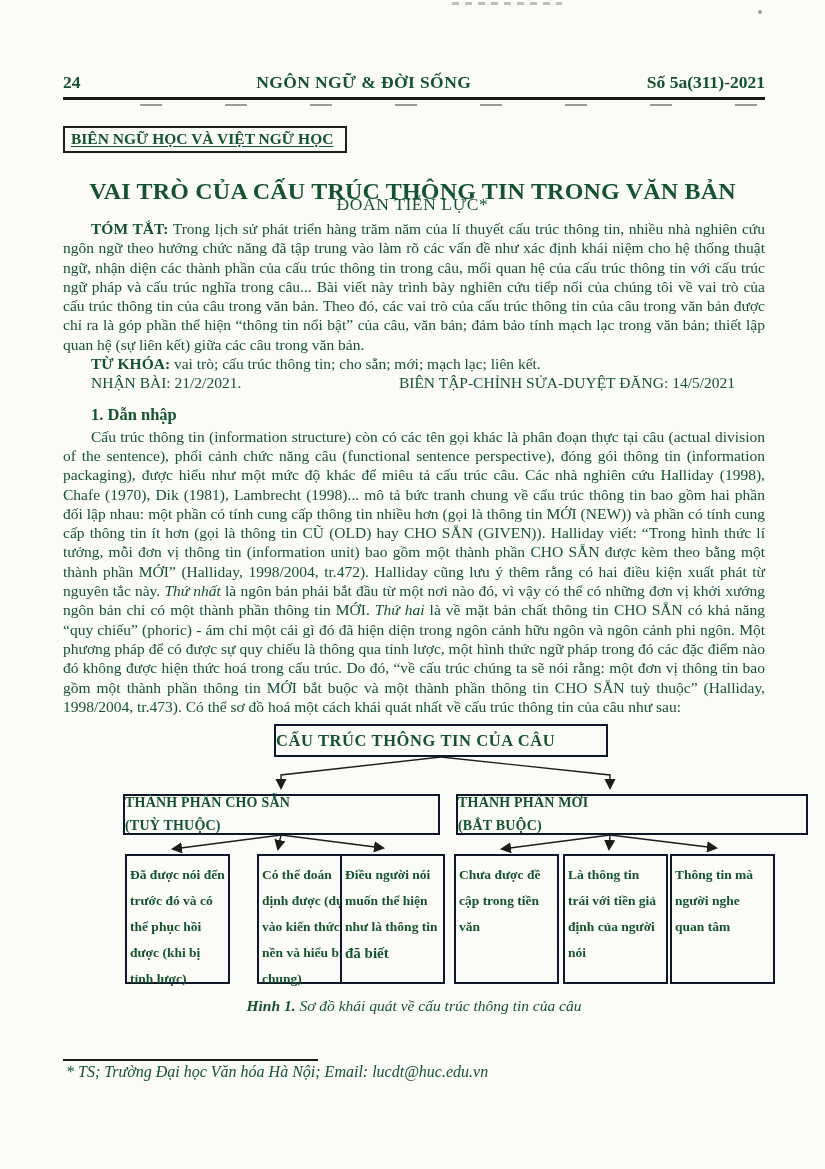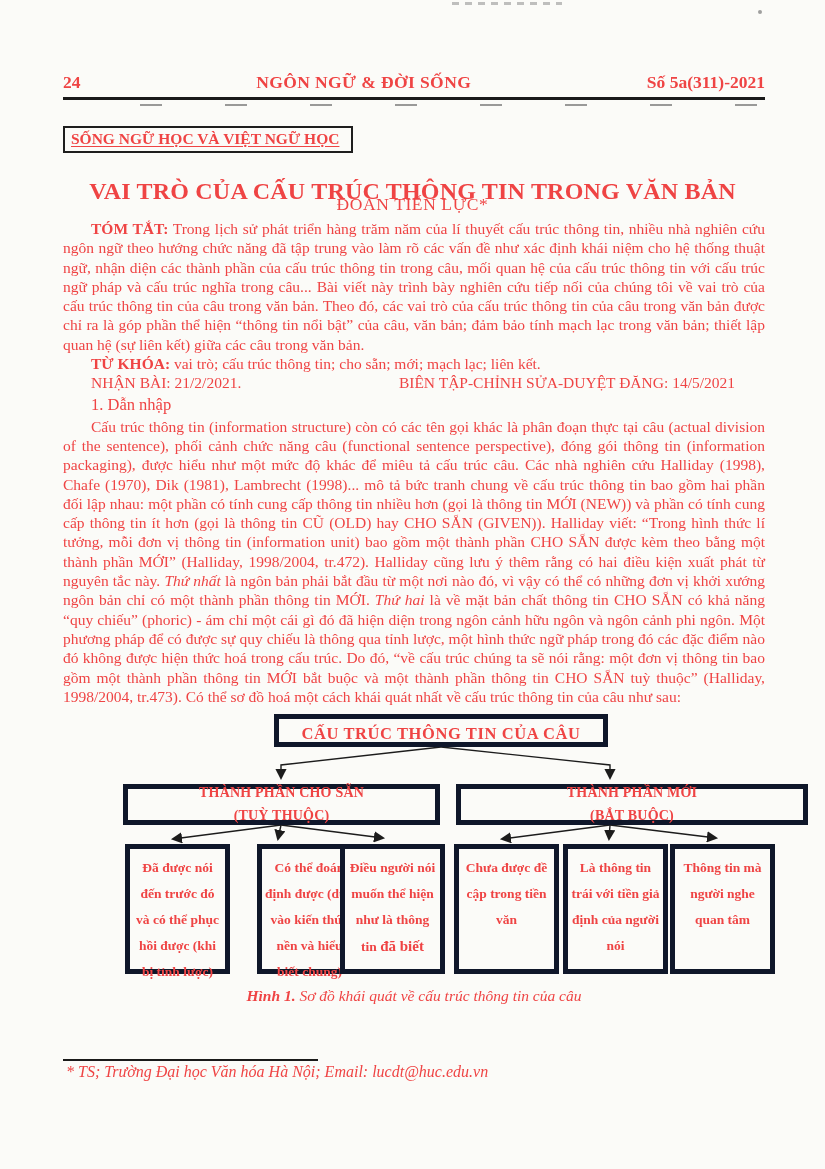--- a/index.html
+++ b/index.html
@@ -1,17 +1,17 @@
 <!DOCTYPE html>
 <html lang="vi"><head>
 <meta charset="utf-8">
 <style>
   html,body{margin:0;padding:0;background:#9a9a9a;}
   .page{position:relative;width:825px;height:1169px;margin:0 auto;background:#fbfbf8;
-        color:#ef4444;font-family:"Liberation Serif","DejaVu Serif",serif;overflow:hidden;}
+        color:#14532d;font-family:"Liberation Serif","DejaVu Serif",serif;overflow:hidden;}
 
   
   .artifact-top{position:absolute;top:2px;left:452px;width:110px;height:3px;
     background:repeating-linear-gradient(90deg,#8d8d8d 0 7px,transparent 7px 13px);opacity:.55;}
   .artifact-dot{position:absolute;top:10px;left:758px;width:4px;height:4px;background:#777;border-radius:50%;opacity:.7;}
 
   
   .running-header{position:absolute;top:72px;left:63px;width:702px;display:flex;
     justify-content:space-between;align-items:baseline;font-weight:bold;font-size:17.5px;
     border-bottom:3px solid #1a1a1a;padding-bottom:4px;}
@@ -27,28 +27,28 @@
     font-size:24px;font-weight:bold;letter-spacing:.2px;}
   .author{position:absolute;top:194px;left:0;width:100%;text-align:center;
     font-size:17.5px;font-weight:normal;letter-spacing:.6px;}
 
   
   .col{position:absolute;top:219px;left:63px;width:702px;}
   .col p{margin:0;font-size:15.5px;line-height:19.3px;text-align:justify;text-indent:28px;}
   .lbl{font-weight:bold;}
   .dates{display:flex;justify-content:space-between;padding:0 30px 0 28px;
     font-size:15.5px;line-height:19.3px;}
-  .h2{font-weight:normal;font-size:16.5px;margin:2px 0 2px 28px;line-height:20px;}
+  .h2{font-weight:bold;font-size:16.5px;margin:12px 0 2px 28px;line-height:20px;}
   em.it{font-style:italic;}
 
   
   .figure{position:relative;height:268px;margin-top:6px;}
   .connectors{position:absolute;left:0;top:0;width:702px;height:268px;}
-  .fbox{position:absolute;border:5px solid #0f172a;background:#fbfbf8;box-sizing:border-box;
-    text-align:center;font-weight:bold;}
+  .fbox{position:absolute;border:2px solid #0f172a;background:#fbfbf8;box-sizing:border-box;
+    text-align:left;font-weight:bold;}
   .fig-root{left:211px;top:2px;width:334px;height:33px;font-size:16.5px;letter-spacing:.6px;line-height:29px;}
   .branch{display:flex;flex-direction:column;justify-content:center;font-size:14px;line-height:16.5px;letter-spacing:.2px;gap:6px;}
   .branch-left{left:60px;top:72px;width:317px;height:41px;}
   .branch-right{left:393px;top:72px;width:352px;height:41px;}
   .leaf{top:132px;width:105px;height:130px;font-size:13.5px;line-height:26px;padding:6px 3px 0 3px;}
   .leaf .emph{font-size:15px;}
   .leaf1{left:62px;}.leaf2{left:160px;margin-left:34px;}.leaf3{left:277px;}
   .leaf4{left:391px;}.leaf5{left:500px;}.leaf6{left:607px;}
 
   .caption{text-align:center;font-style:italic;font-size:15.5px;margin-top:7px;}
@@ -67,21 +67,21 @@
   <div class="artifact-dot"></div>
 
   <div class="running-header">
     <span>24</span>
     <span class="jname">NGÔN NGỮ &amp; ĐỜI SỐNG</span>
     <span>Số 5a(311)-2021</span>
   </div>
   <div class="header-dashes"></div>
 
   <div class="kicker">
-    <span>SỐNG NGỮ HỌC VÀ VIỆT NGỮ HỌC</span>
+    <span>BIÊN NGỮ HỌC VÀ VIỆT NGỮ HỌC</span>
   </div>
 
   <h1 class="title">VAI TRÒ CỦA CẤU TRÚC THÔNG TIN TRONG VĂN BẢN</h1>
   <div class="author">ĐOÀN TIẾN LỰC*</div>
 
   <div class="col">
 
     <p><span class="lbl">TÓM TẮT:</span><span> Trong lịch sử phát triển hàng trăm năm của lí thuyết cấu trúc thông tin, nhiều nhà nghiên cứu ngôn ngữ theo hướng chức năng đã tập trung vào làm rõ các vấn đề như xác định khái niệm cho hệ thống thuật ngữ, nhận diện các thành phần của cấu trúc thông tin trong câu, mối quan hệ của cấu trúc thông tin với cấu trúc ngữ pháp và cấu trúc nghĩa trong câu... Bài viết này trình bày nghiên cứu tiếp nối của chúng tôi về vai trò của cấu trúc thông tin của câu trong văn bản. Theo đó, các vai trò của cấu trúc thông tin của câu trong văn bản được chỉ ra là góp phần thể hiện “thông tin nổi bật” của câu, văn bản; đảm bảo tính mạch lạc trong văn bản; thiết lập quan hệ (sự liên kết) giữa các câu trong văn bản.</span></p>
 
     <p><span class="lbl">TỪ KHÓA:</span><span> vai trò; cấu trúc thông tin; cho sẵn; mới; mạch lạc; liên kết.</span></p>

